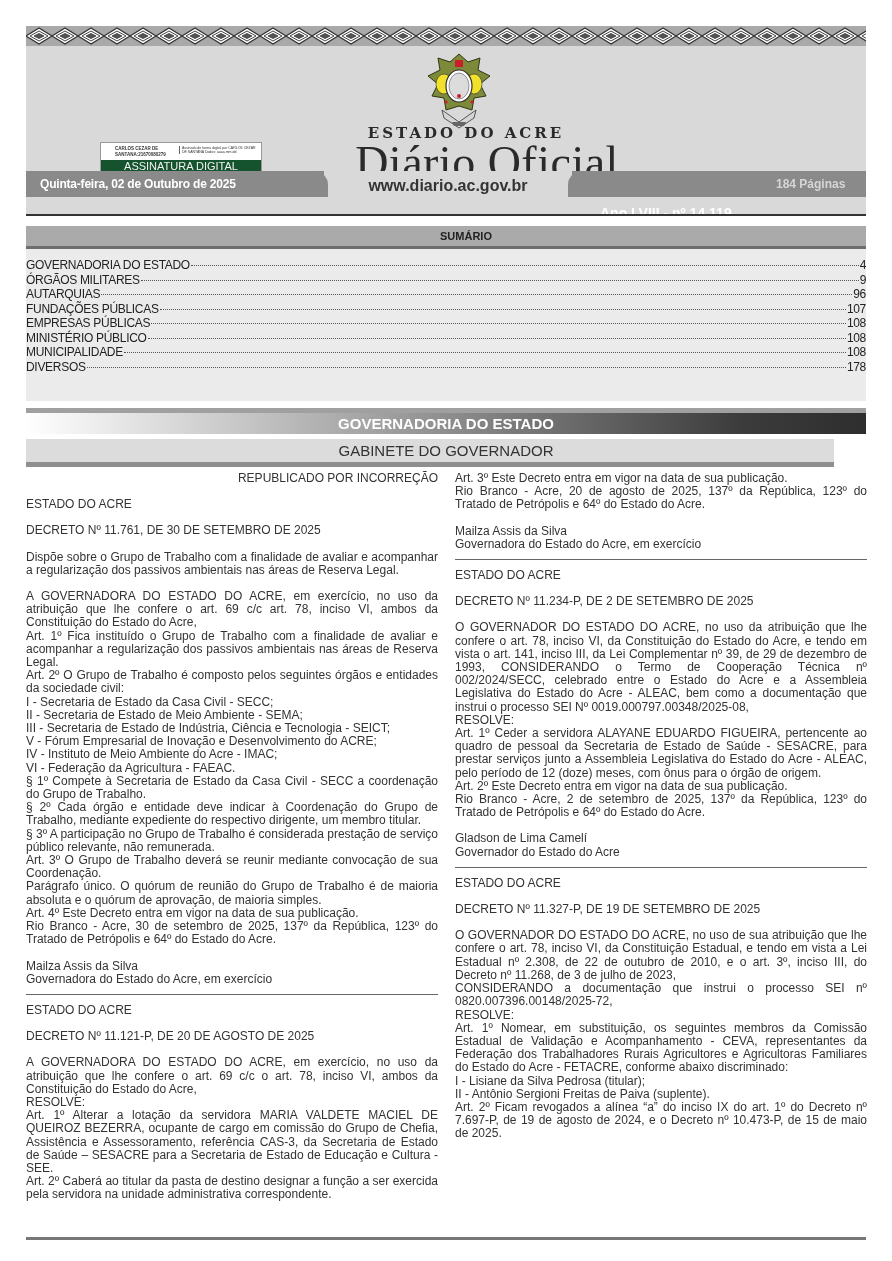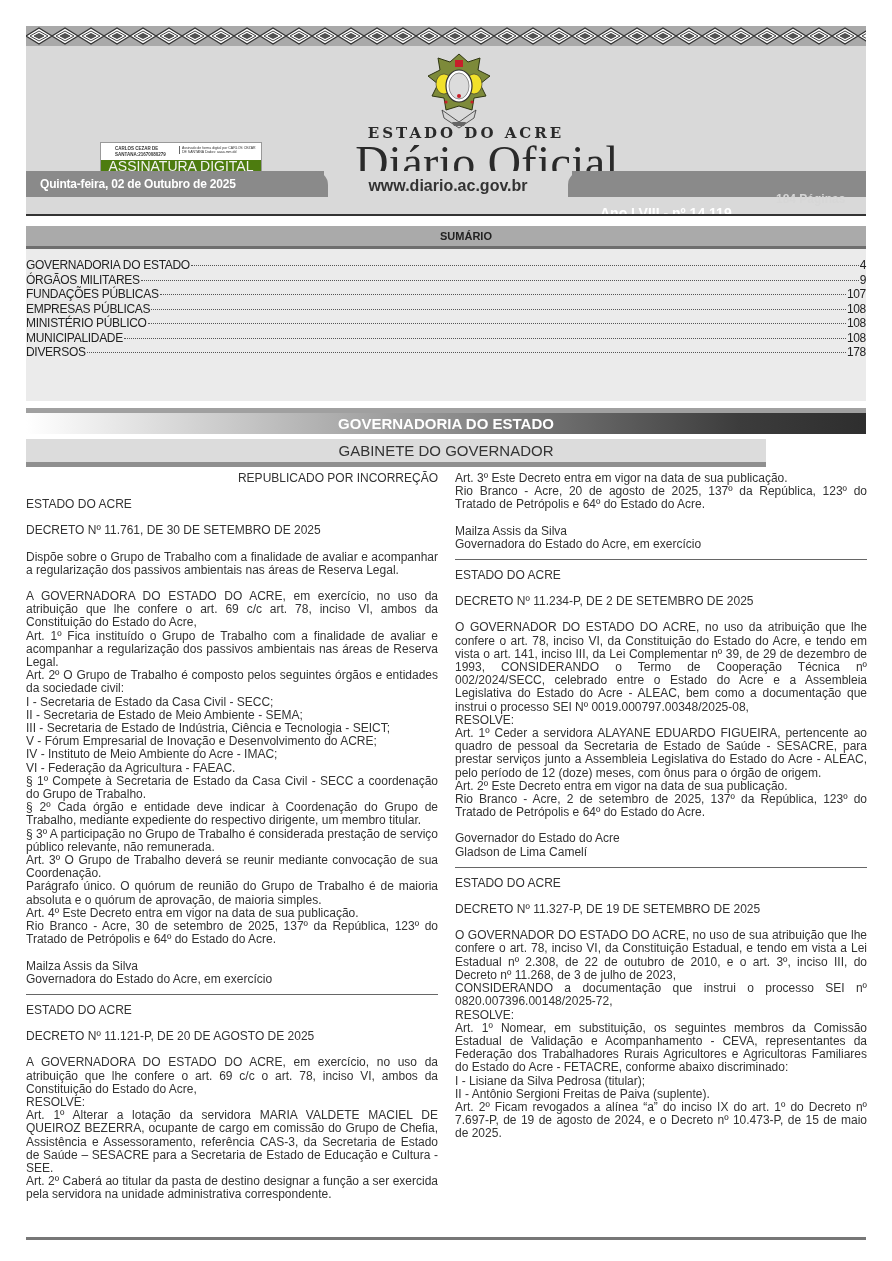--- a/index.html
+++ b/index.html
@@ -38,21 +38,21 @@
   .sig-name {
     position: absolute; left: 14px; top: 3px; font-size: 4.5px; line-height: 6px;
     font-weight: bold; color: #333; width: 62px;
   }
   .sig-meta {
     position: absolute; left: 78px; top: 3px; font-size: 3.5px; line-height: 4px;
     color: #333; width: 80px; border-left: 1px solid #666; padding-left: 2px;
   }
   .signature-box .sig-label {
     position: absolute; left: 0; bottom: 0; width: 100%; height: 13px;
-    background: #4d7c0f; color: #f2f2f2; font-size: 14px; text-align: center; line-height: 13px;
+    background: #14532d; color: #f2f2f2; font-size: 11px; text-align: center; line-height: 13px;
   }
   .info-bar {
     position: absolute; left: 0; top: 145px; width: 840px; height: 26px;
     background: #8a8a8a;
   }
   .info-bar .url-tab {
     position: absolute; left: 298px; top: 0; width: 248px; height: 26px;
     background: #d9d9d9; border-radius: 0 0 0 0;
   }
   .info-bar .url-tab::before {
@@ -72,21 +72,20 @@
     font-size: 16px; color: #333; font-weight: bold;
   }
   .info-year {
     position: absolute; left: 574px; top: 6px; font-size: 14px; color: #ffffff;
     font-weight: bold;
     margin-top: 28px;
   }
   .info-pages {
     position: absolute; left: 750px; top: 6px; font-size: 12px; color: #d6d6d6;
     font-weight: bold;
-    margin-top: 15px;
   }
   .masthead-rule {
     position: absolute; left: 26px; top: 214px; width: 840px; height: 2px; background: #333;
   }
 
   
   .sumario-box {
     position: absolute; left: 26px; top: 226px; width: 840px; height: 175px;
     background: #ebebeb;
   }
@@ -114,21 +113,21 @@
   .section-bar {
     position: absolute; left: 26px; top: 408px; width: 840px; height: 26px;
     background: linear-gradient(to right, #ffffff 0%, #c8c8c8 25%, #9a9a9a 45%, #6a6a6a 65%, #3c3c3c 85%, #2e2e2e 100%);
     border-top: 5px solid #a0a0a0;
   }
   .section-bar .title {
     position: absolute; left: 0; top: 2px; width: 840px; text-align: center;
     font-size: 15px; font-weight: bold; color: #ffffff;
   }
   .subsection-bar {
-    position: absolute; left: 26px; top: 439px; width: 740px; height: 28px;
+    position: absolute; left: 26px; top: 439px; width: 808px; height: 28px;
     background: #dcdcdc; border-bottom: 5px solid #8f8f8f;
   }
   .subsection-bar .title {
     position: absolute; left: 0; top: 3px; width: 840px; text-align: center;
     font-size: 15px; color: #333;
   }
 
   
   .col {
     position: absolute; top: 472px; width: 412px;
@@ -207,20 +206,25 @@
   <div class="sumario-list">
     <div class="sumario-item">
         <span class="lbl">GOVERNADORIA DO ESTADO</span>
         <span class="dots"></span>
         <span class="pg">4</span>
       </div>
     <div class="sumario-item">
         <span class="lbl">ÓRGÃOS MILITARES</span>
         <span class="dots"></span>
         <span class="pg">9</span>
+      </div>
+    <div class="sumario-item">
+        <span class="lbl">AUTARQUIAS</span>
+        <span class="dots"></span>
+        <span class="pg">96</span>
       </div>
     <div class="sumario-item">
         <span class="lbl">FUNDAÇÕES PÚBLICAS</span>
         <span class="dots"></span>
         <span class="pg">107</span>
       </div>
     <div class="sumario-item">
         <span class="lbl">EMPRESAS PÚBLICAS</span>
         <span class="dots"></span>
         <span class="pg">108</span>
@@ -299,22 +303,22 @@
   <p>ESTADO DO ACRE</p>
   <div class="gap"></div>
   <p>DECRETO Nº 11.234-P, DE 2 DE SETEMBRO DE 2025</p>
   <div class="gap"></div>
   <p>O GOVERNADOR DO ESTADO DO ACRE, no uso da atribuição que lhe confere o art. 78, inciso VI, da Constituição do Estado do Acre, e tendo em vista o art. 141, inciso III, da Lei Complementar nº 39, de 29 de dezembro de 1993, CONSIDERANDO o Termo de Cooperação Técnica nº 002/2024/SECC, celebrado entre o Estado do Acre e a Assembleia Legislativa do Estado do Acre - ALEAC, bem como a documentação que instrui o processo SEI Nº 0019.000797.00348/2025-08,</p>
   <p>RESOLVE:</p>
   <p>Art. 1º Ceder a servidora ALAYANE EDUARDO FIGUEIRA, pertencente ao quadro de pessoal da Secretaria de Estado de Saúde - SESACRE, para prestar serviços junto a Assembleia Legislativa do Estado do Acre - ALEAC, pelo período de 12 (doze) meses, com ônus para o órgão de origem.</p>
   <p>Art. 2º Este Decreto entra em vigor na data de sua publicação.</p>
   <p>Rio Branco - Acre, 2 de setembro de 2025, 137º da República, 123º do Tratado de Petrópolis e 64º do Estado do Acre.</p>
   <div class="gap"></div>
+  <p>Gladson de Lima Camelí</p>
   <p>Governador do Estado do Acre</p>
-  <p>Gladson de Lima Camelí</p>
   <div class="hr"></div>
   <p>ESTADO DO ACRE</p>
   <div class="gap"></div>
   <p>DECRETO Nº 11.327-P, DE 19 DE SETEMBRO DE 2025</p>
   <div class="gap"></div>
   <p>O GOVERNADOR DO ESTADO DO ACRE, no uso de sua atribuição que lhe confere o art. 78, inciso VI, da Constituição Estadual, e tendo em vista a Lei Estadual nº 2.308, de 22 de outubro de 2010, e o art. 3º, inciso III, do Decreto nº 11.268, de 3 de julho de 2023,</p>
   <p>CONSIDERANDO a documentação que instrui o processo SEI nº 0820.007396.00148/2025-72,</p>
   <p>RESOLVE:</p>
   <p>Art. 1º Nomear, em substituição, os seguintes membros da Comissão Estadual de Validação e Acompanhamento - CEVA, representantes da Federação dos Trabalhadores Rurais Agricultores e Agricultoras Familiares do Estado do Acre - FETACRE, conforme abaixo discriminado:</p>
   <p>I - Lisiane da Silva Pedrosa (titular);</p>

